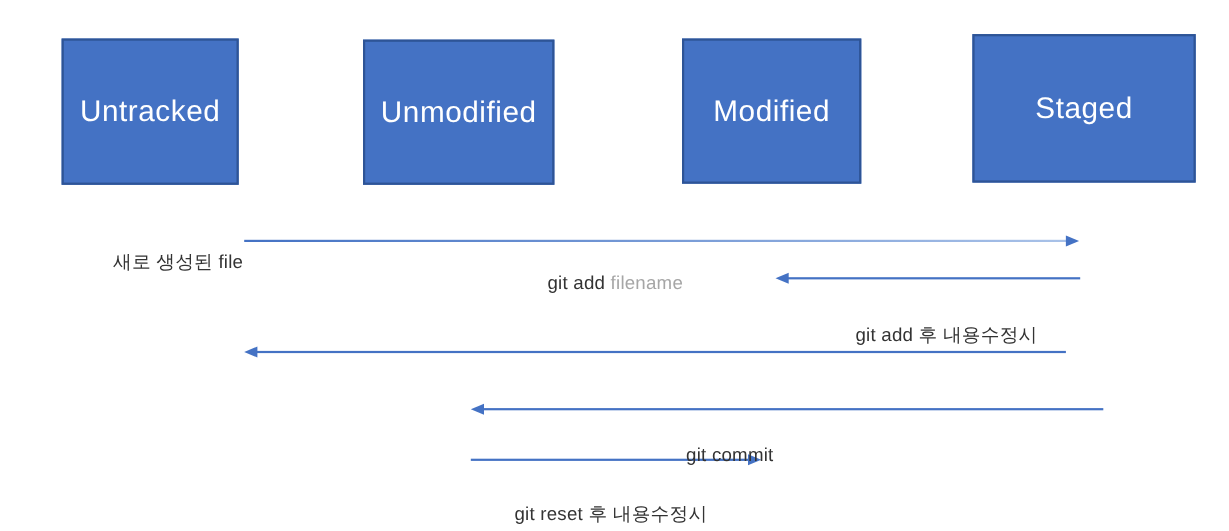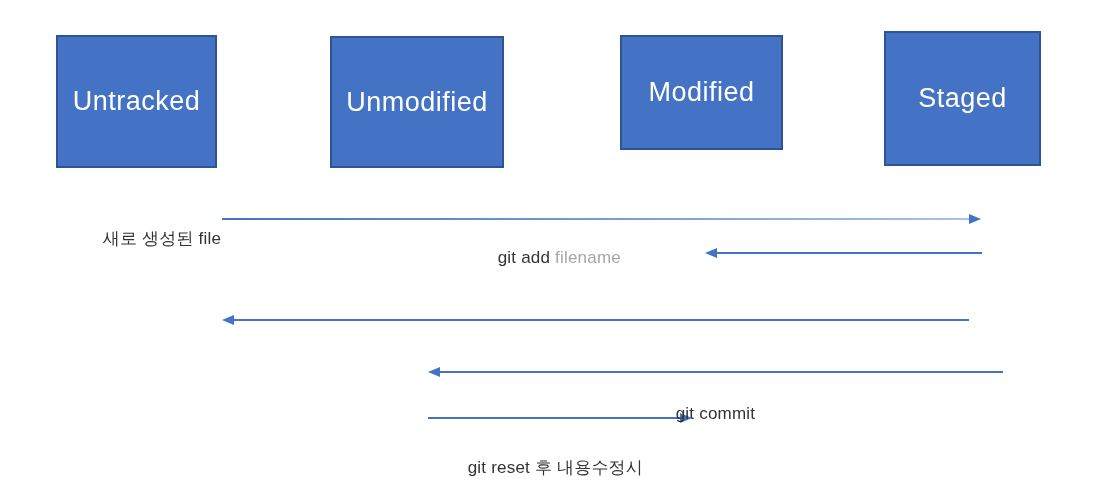--- a/index.html
+++ b/index.html
@@ -27,22 +27,22 @@
     display: flex;
     align-items: center;
     justify-content: center;
     font-size: 27px;
     font-weight: 400;
     letter-spacing: 0.5px;
     box-sizing: border-box;
   }
   .box-untracked  { left: 56px;  top: 35px; width: 161px; height: 133px; }
   .box-unmodified { left: 330px; top: 36px; width: 174px; height: 132px; }
-  .box-modified   { left: 620px; top: 35px; width: 163px; height: 115px; text-align: center; }
-  .box-staged     { left: 884px; top: 31px; width: 157px; height: 135px; }
+  .box-modified   { left: 620px; top: 35px; width: 163px; height: 132px; text-align: center; }
+  .box-staged     { left: 884px; top: 31px; width: 203px; height: 135px; }
 
   
   .arrow { position: absolute; }
   .arrow-line {
     position: absolute;
     height: 2px;
     background: #4472c4;
     top: 0;
   }
   .arrow-line.grad {
@@ -114,23 +114,26 @@
   </div>
 
   <div class="lbl" style="left:83px; top:207px;">
     <span>새로 생성된 file</span>
   </div>
 
   <div class="lbl" style="left:478px; top:228px;">
     <span class="dark">git add </span><span class="gray">filename</span>
   </div>
 
+  <div class="lbl" style="left:758px; top:273px;">
+    <span>git add 후 내용수정시</span>
+  </div>
 
 
-  <div class="lbl" style="left:656px; top:384px;">
+  <div class="lbl" style="left:604px; top:384px;">
     <span>git commit</span>
   </div>
 
   <div class="lbl" style="left:448px; top:436px;">
     <span>git reset 후 내용수정시</span>
   </div>
 
 </div>
 
 </body></html>

